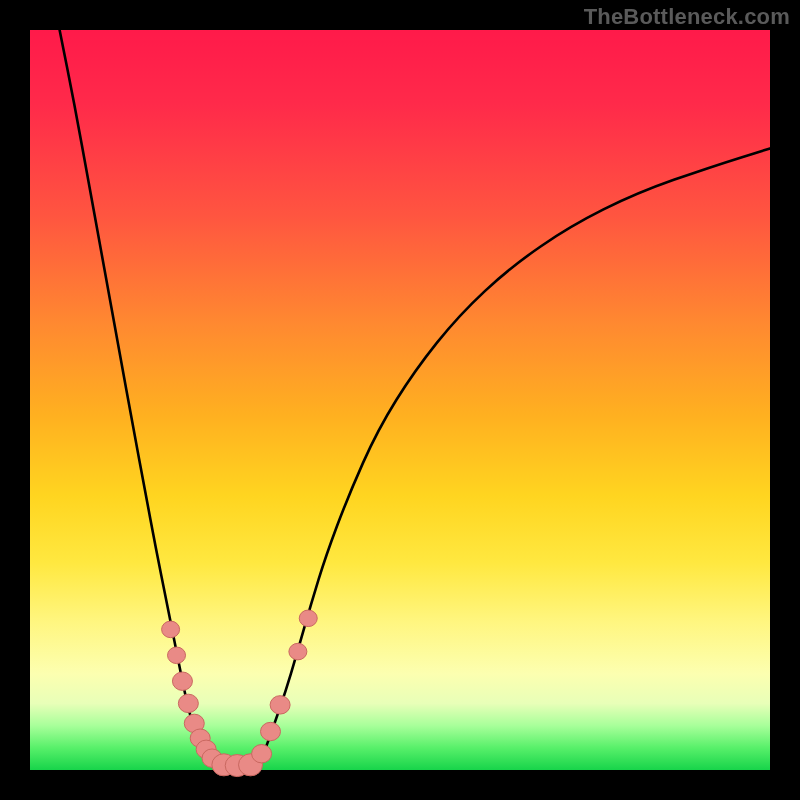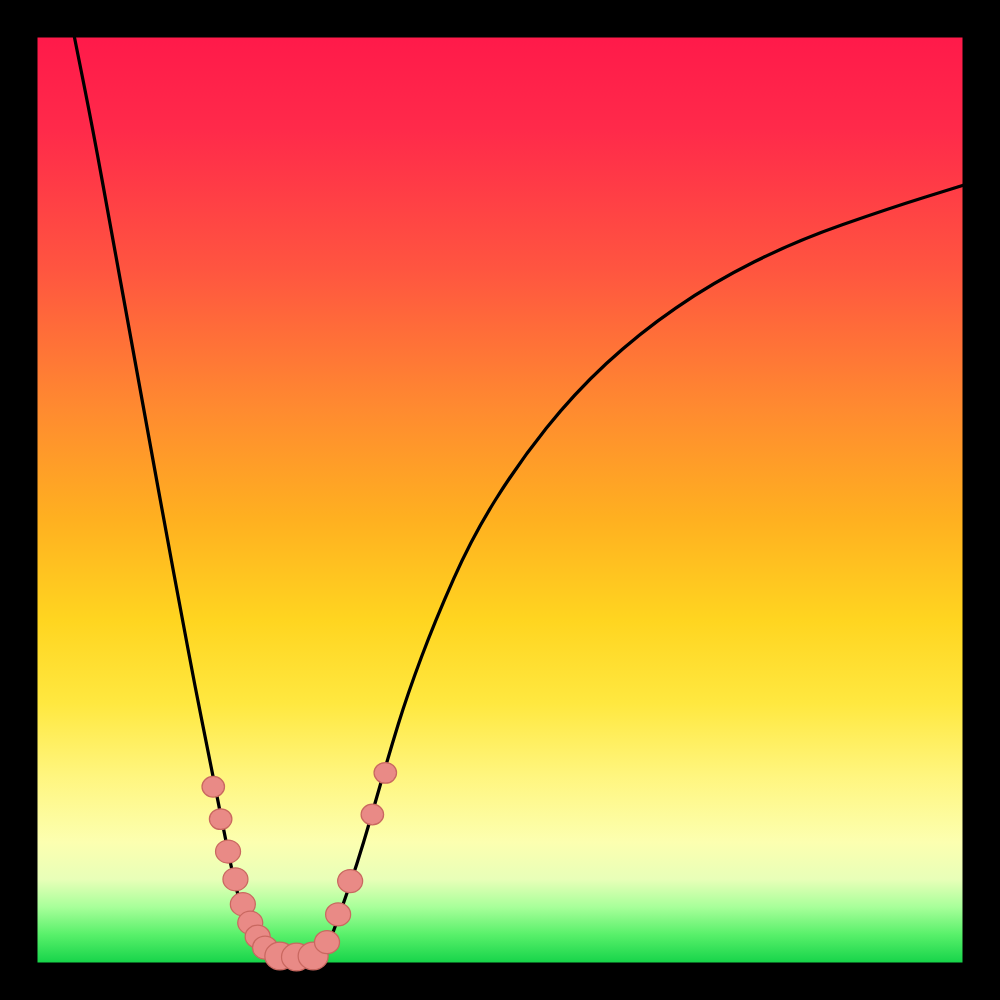--- a/index.html
+++ b/index.html
@@ -58,20 +58,21 @@
     color: #5a5a5a;
     letter-spacing: 0.2px;
     user-select: none;
   }
 </style>
 </head>
 <body>
 
 <div class="frame">
 
+  <div class="watermark">TheBottleneck.com</div>
 
   <div class="plot-area">
     <svg viewBox="0 0 740 740">
       <g id="curve-layer">
           <path d="M 29.60 0.00 Q 29.60 0.00 37.00 37.00 Q 44.40 74.00 51.80 114.70 Q 59.20 155.40 66.60 196.10 Q 74.00 236.80 81.40 277.50 Q 88.80 318.20 96.20 358.90 Q 103.60 399.60 109.15 429.20 Q 114.70 458.80 120.25 488.40 Q 125.80 518.00 131.35 545.75 Q 136.90 573.50 142.45 601.25 Q 148.00 629.00 151.70 647.50 Q 155.40 666.00 159.10 680.80 Q 162.80 695.60 166.50 705.96 Q 170.20 716.32 173.90 722.98 Q 177.60 729.64 181.30 733.34 Q 185.00 737.04 188.70 738.52 T 192.40 740.00" fill="none" stroke="#000000" stroke-width="2.6" stroke-linecap="round"></path>
           <path d="M 222.00 740.00 Q 222.00 740.00 225.70 735.56 Q 229.40 731.12 233.10 723.35 Q 236.80 715.58 240.50 704.85 Q 244.20 694.12 249.75 678.21 Q 255.30 662.30 260.85 643.80 Q 266.40 625.30 273.80 599.40 Q 281.20 573.50 288.60 549.45 Q 296.00 525.40 307.10 495.80 Q 318.20 466.20 333.00 432.90 Q 347.80 399.60 366.30 370.00 Q 384.80 340.40 407.00 312.65 Q 429.20 284.90 455.10 260.85 Q 481.00 236.80 510.60 216.45 Q 540.20 196.10 573.50 179.45 Q 606.80 162.80 643.80 149.85 Q 680.80 136.90 710.40 127.65 T 740.00 118.40" fill="none" stroke="#000000" stroke-width="2.6" stroke-linecap="round"></path>
           <path d="M 192.40 740.00 Q 192.40 740.00 196.10 740.00 Q 199.80 740.00 203.50 740.00 Q 207.20 740.00 210.90 740.00 Q 214.60 740.00 218.30 740.00 T 222.00 740.00" fill="none" stroke="#000000" stroke-width="2.6" stroke-linecap="round"></path>
         </g>
       <g id="marker-layer">
           <g>

